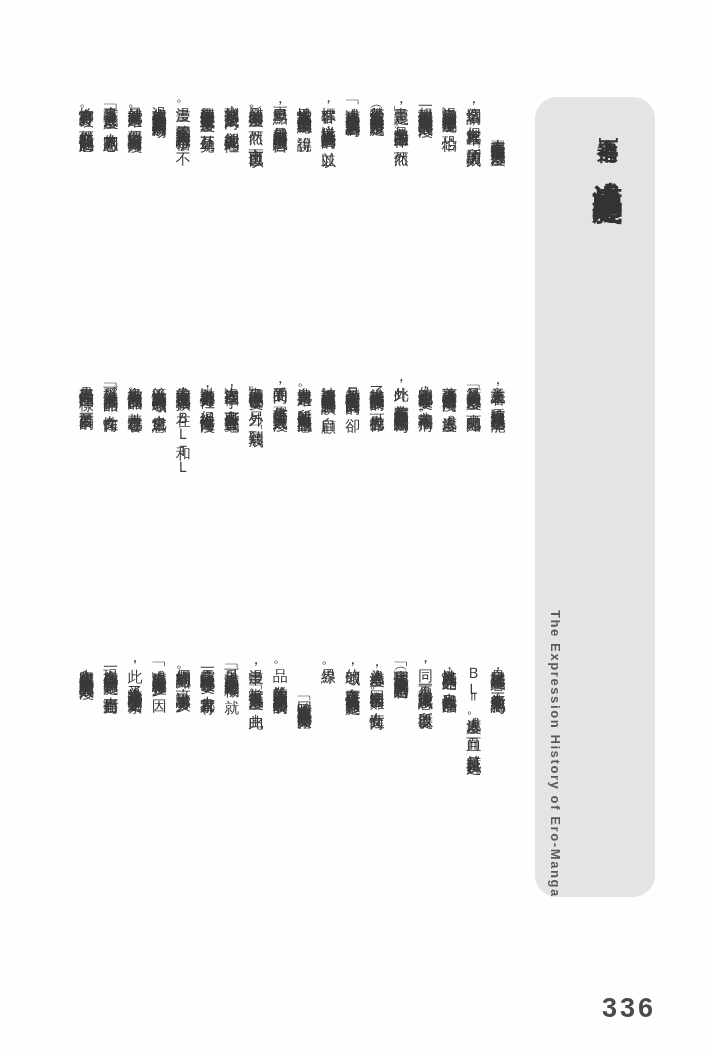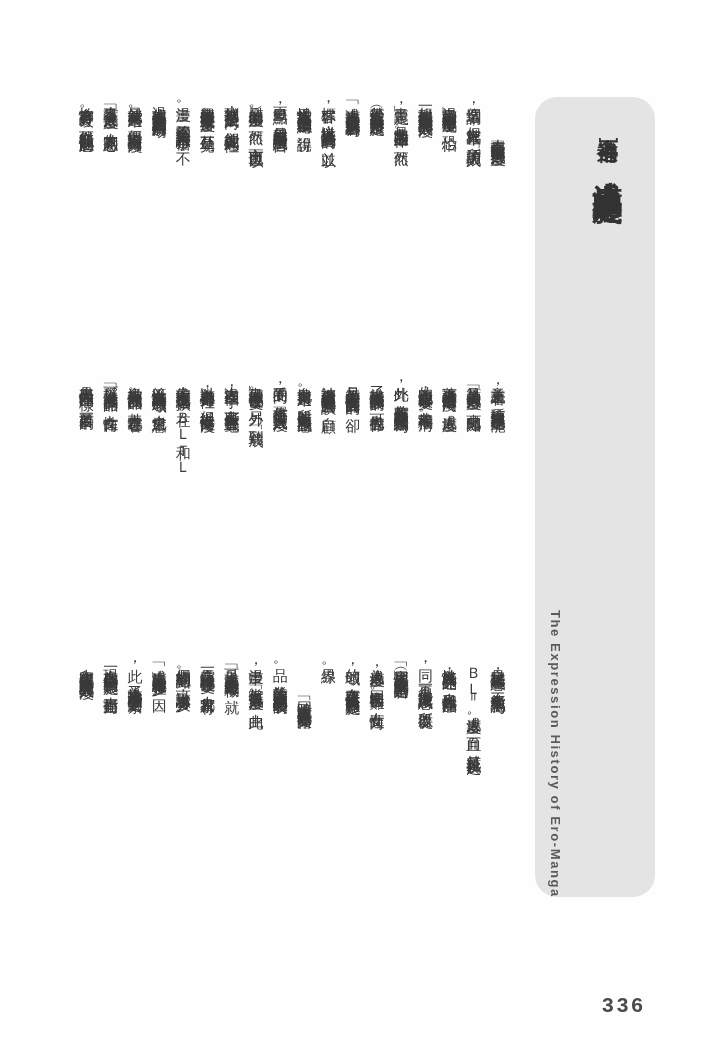--- a/index.html
+++ b/index.html
@@ -75,21 +75,21 @@
     letter-spacing: 1.6px;
     color: #5a5a5a;
     white-space: nowrap;
   }
   
   .page-number {
     position: absolute;
     top: 993px;
     left: 602px;
     font-family: "Liberation Sans", sans-serif;
-    font-size: 21px;
+    font-size: 27px;
     font-weight: bold;
     letter-spacing: 3px;
     color: #4a4a4a;
   }
 </style>
 </head>
 <body>
 
 <div class="page">
 

